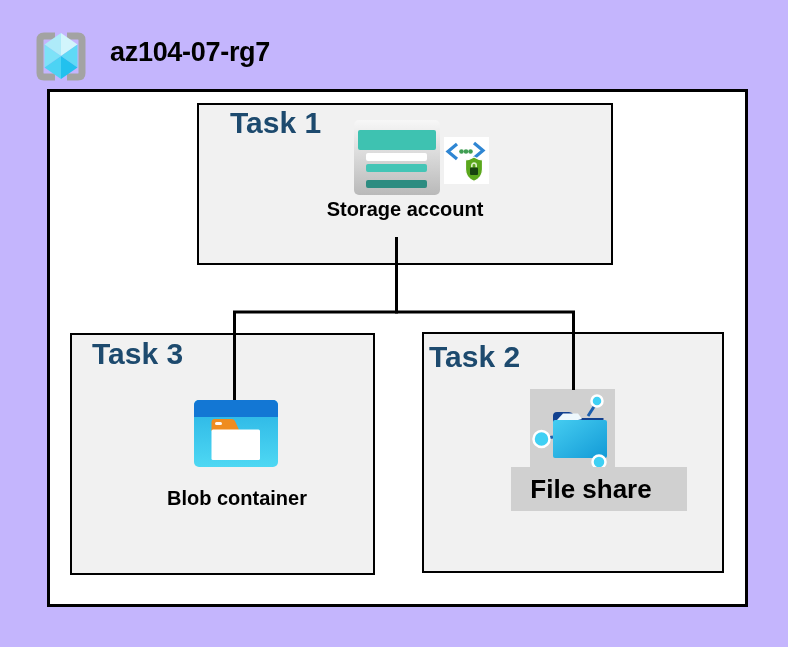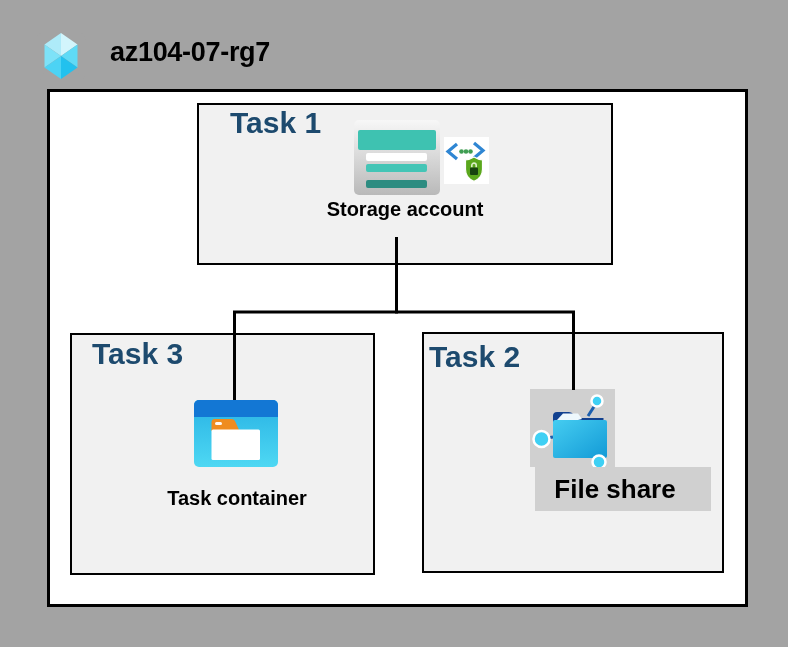--- a/index.html
+++ b/index.html
@@ -1,25 +1,25 @@
 <!DOCTYPE html>
 <html><head>
 <meta charset="utf-8">
 <style>
   html,body{margin:0;padding:0;background:#ffffff;}
-  #app{position:relative;width:788px;height:647px;background:#a3a3a3;overflow:hidden;
+  #app{position:relative;width:788px;height:647px;background:#c4b5fd;overflow:hidden;
        font-family:"Liberation Sans", sans-serif;text-decoration:underline;}
   .abs{position:absolute;}
   .box{position:absolute;background:#f1f1f1;border:2px solid #000000;box-sizing:border-box;}
   .outer{position:absolute;background:#ffffff;border:3px solid #000000;box-sizing:border-box;}
   .task-label{position:absolute;color:#1d4a6e;font-weight:bold;font-size:30px;line-height:1.1;white-space:nowrap;}
   .item-label{position:absolute;color:#000000;font-weight:bold;font-size:20px;line-height:1.15;text-align:center;white-space:nowrap;}
   .rg-title{position:absolute;left:110px;top:37px;color:#000000;font-weight:bold;font-size:27px;letter-spacing:-0.3px;white-space:nowrap;}
   .gray-hl{position:absolute;background:#d0d0d0;}
-  .fs-label-rect{position:absolute;left:535px;top:467px;width:176px;height:44px;background:#d0d0d0;
+  .fs-label-rect{position:absolute;left:511px;top:467px;width:176px;height:44px;background:#d0d0d0;
        display:flex;align-items:center;justify-content:center;padding-right:16px;box-sizing:border-box;
        color:#000;font-weight:bold;font-size:26px;white-space:nowrap;}
   svg{display:block;}
   
   .st-card{position:absolute;left:354px;top:120px;width:86px;height:75px;border-radius:5px;
        background:linear-gradient(#f7f7f7,#b9b9b9);}
   .st-card .bar{position:absolute;left:4px;right:4px;border-radius:2px;}
   .st-head{top:10px;height:20px;background:#3ec2b1;}
   .st-row1{top:33px;left:12px !important;right:13px !important;height:8px;background:#ffffff;}
   .st-row2{top:44px;left:12px !important;right:13px !important;height:8px;background:#44c5b6;}
@@ -88,21 +88,21 @@
           <stop offset="1" stop-color="#4ed8f3"></stop>
       </linearGradient>
     </defs>
     <rect x="0" y="0" width="84" height="67" rx="5" fill="url(#gBlob)"></rect>
     <path d="M5 0 L79 0 A5 5 0 0 1 84 5 L84 17 L0 17 L0 5 A5 5 0 0 1 5 0 Z" fill="#1377d4"></path>
     <path d="M20.5 19 L37.5 19 Q40 19 41 21 L45.5 31 L17.5 31 L17.5 22.5 Q17.5 19 20.5 19 Z" fill="#ef8c1f"></path>
     <rect x="21" y="22" width="7" height="3" rx="1.5" fill="#ffffff" opacity="0.95"></rect>
     <rect x="17.5" y="29.5" width="48.5" height="30.5" rx="1.5" fill="#ffffff"></rect>
   </svg>
 
-  <div class="item-label" style="left:87px;top:487px;width:300px;">Task container</div>
+  <div class="item-label" style="left:87px;top:487px;width:300px;">Blob container</div>
 
   <svg class="abs" style="left:530px;top:389px;overflow:visible;" width="85" height="86" viewBox="0 0 85 86">
     <defs>
       <linearGradient id="gFs" x1="0" y1="0" x2="1" y2="1">
         <stop offset="0" stop-color="#45cdf1"></stop>
           <stop offset="1" stop-color="#139ad6"></stop>
       </linearGradient>
     </defs>
     <path d="M58 27 L67 13" stroke="#1b5fae" stroke-width="3" fill="none"></path>
     <path d="M23 48 L11 50" stroke="#1b5fae" stroke-width="3" fill="none"></path>

